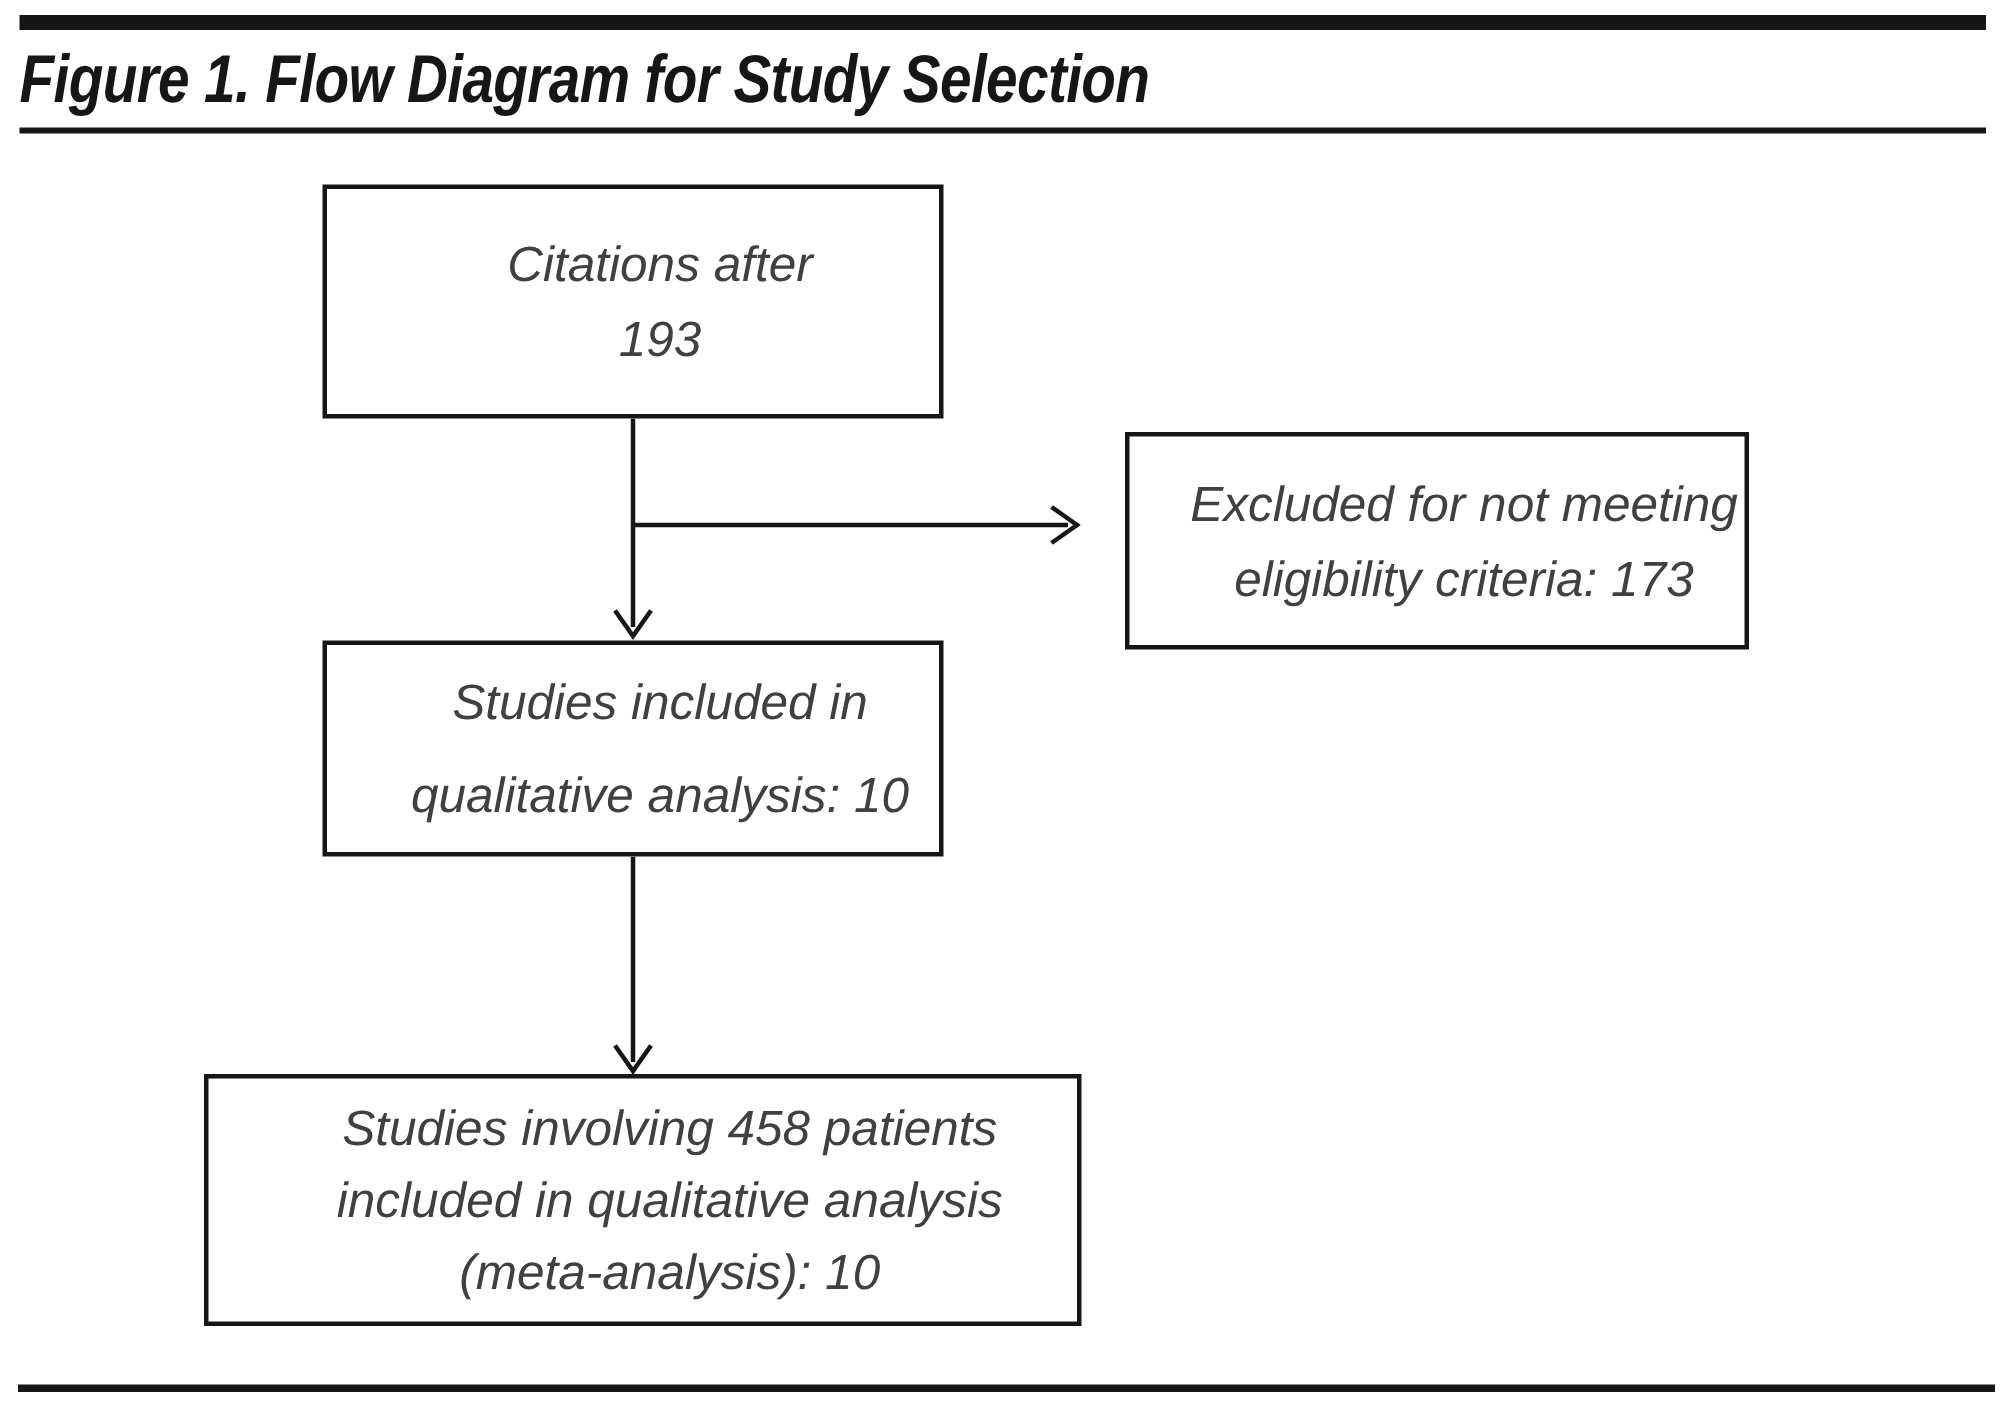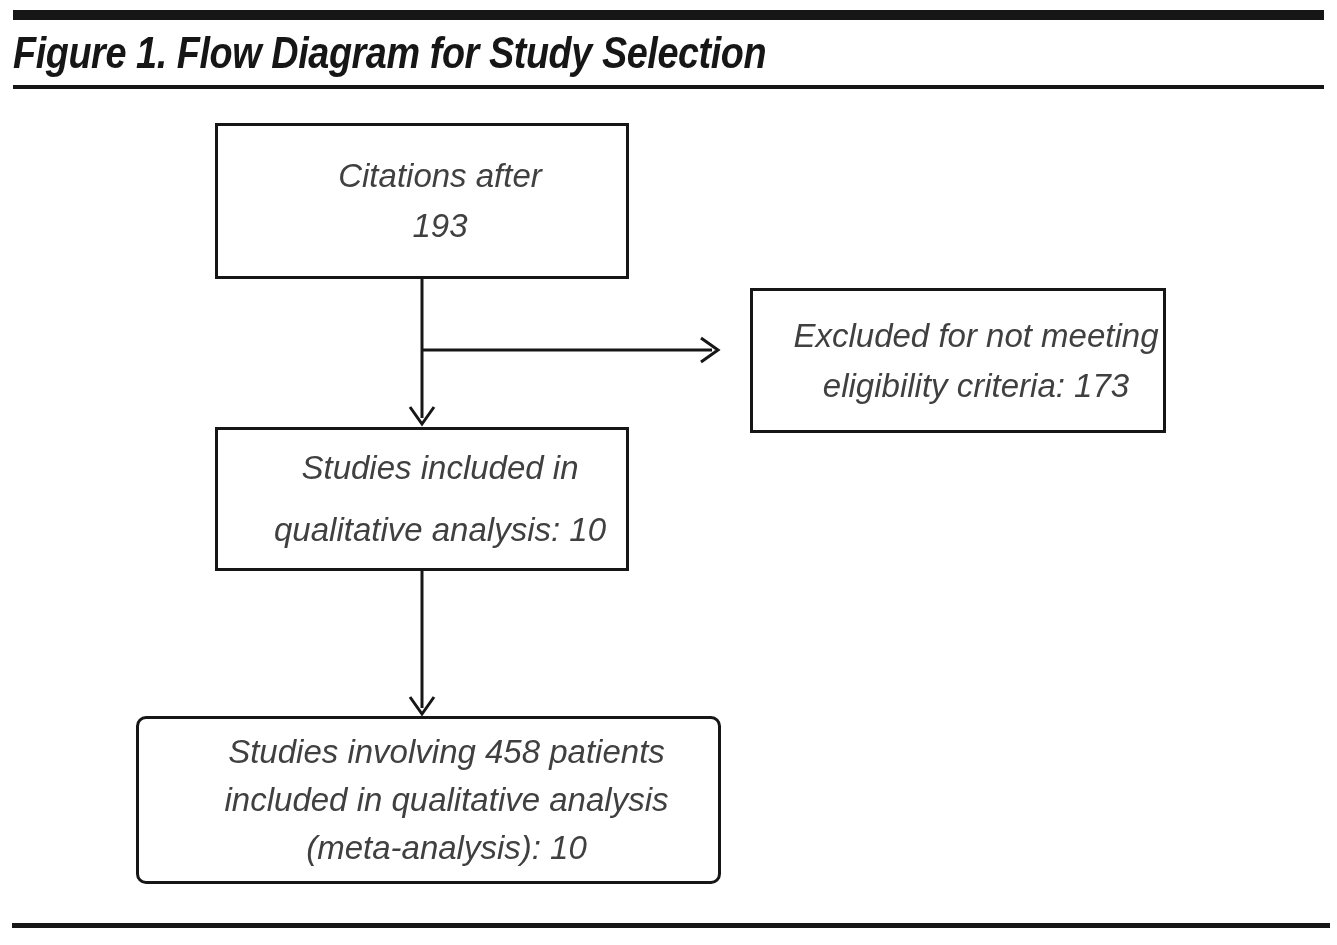--- a/index.html
+++ b/index.html
@@ -67,21 +67,20 @@
     width: 416px; height: 145px; margin-left: 30px;
   }
   .node-qualitative {
     left: 215px; top: 427px;
     width: 414px; height: 144px; gap: 12px;
   }
   .node-quantitative {
     left: 136px; top: 716px;
     width: 585px; height: 168px;
     line-height: 48px;
-    border-radius: 10px;
   }
   .connectors {
     position: absolute;
     left: 0; top: 0;
     width: 1337px; height: 945px;
   }
 </style>
 </head>
 <body>
 

